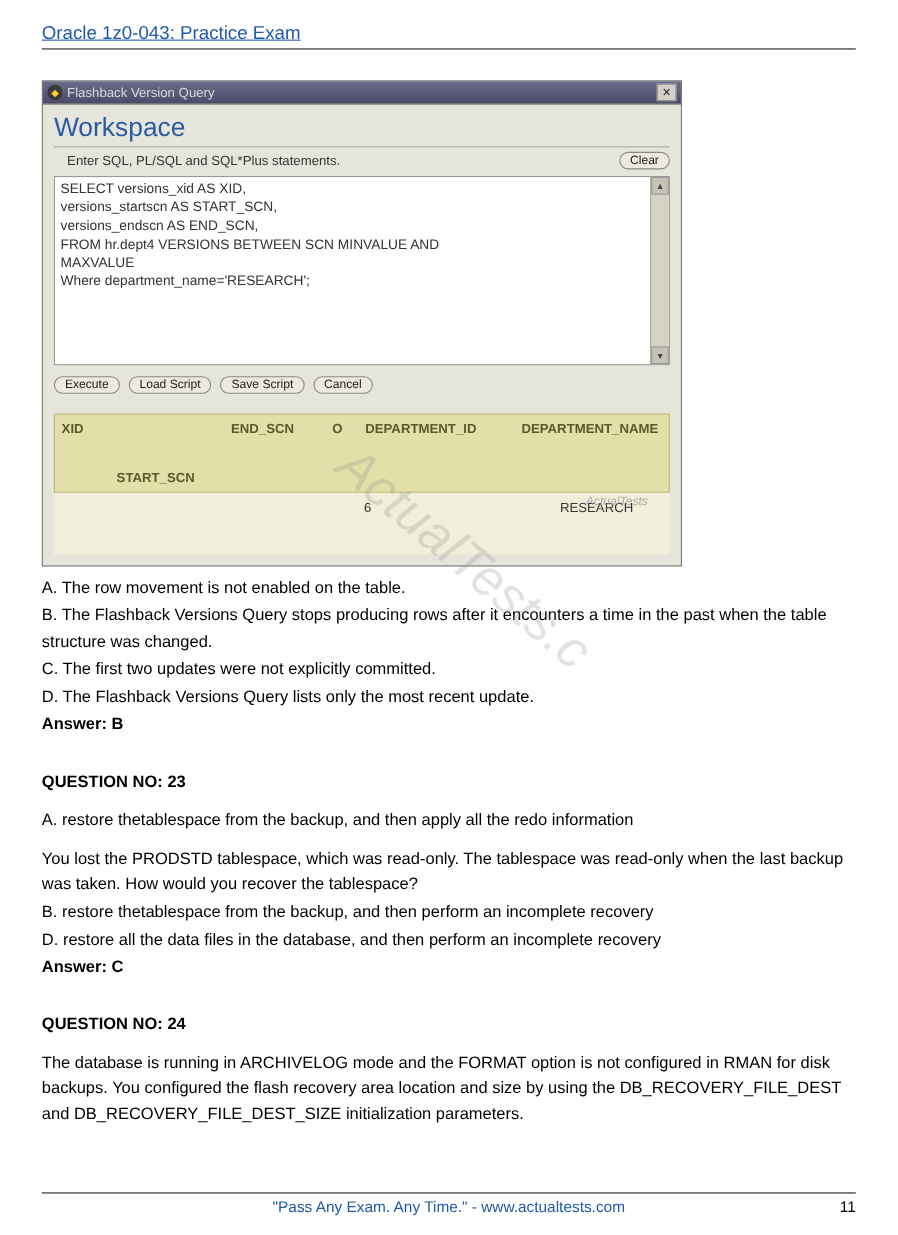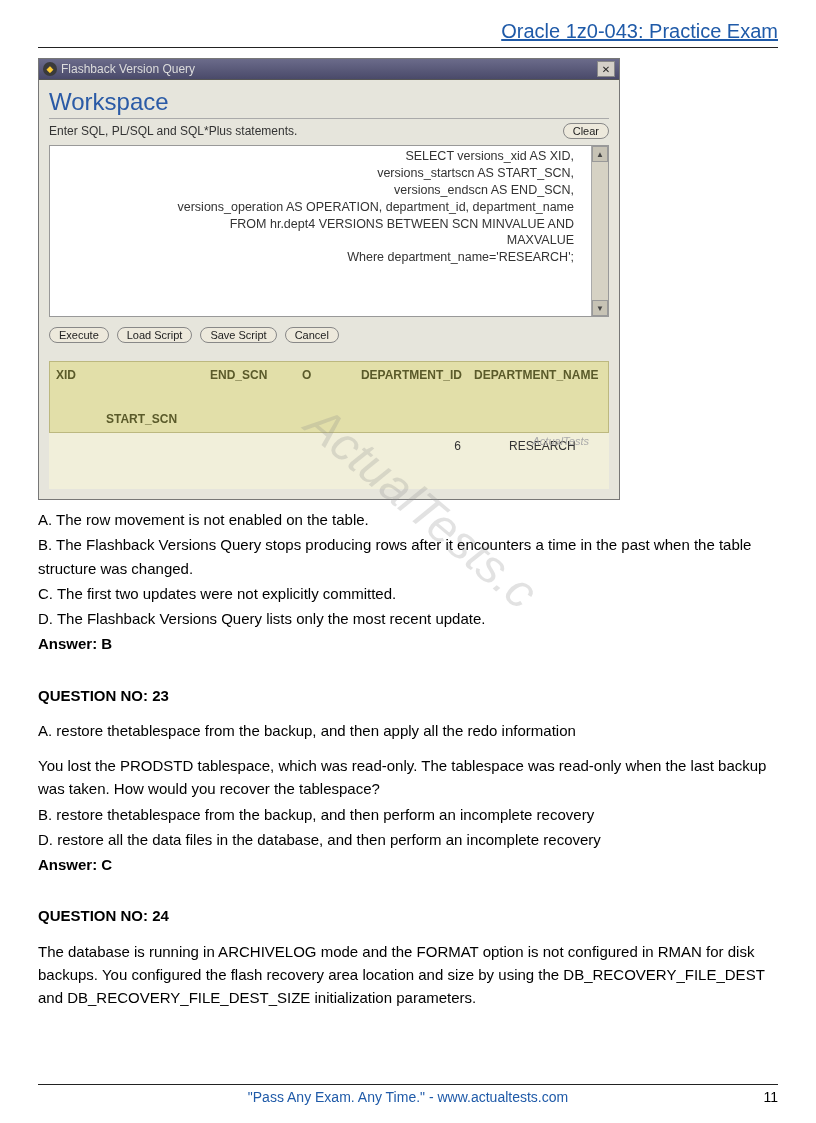--- a/index.html
+++ b/index.html
@@ -11,26 +11,26 @@
     width: 816px;
   }
   .page {
     padding: 20px 38px 20px 38px;
     box-sizing: border-box;
     width: 816px;
     height: 1123px;
     position: relative;
   }
   .header {
-    text-align: right;
+    text-align: left;
     color: #1f5aa8;
-    font-size: 20px;
+    font-size: 17px;
     padding-bottom: 4px;
     border-bottom: 1px solid #222;
-    margin-bottom: 10px;
+    margin-bottom: 28px;
     text-decoration: underline;
   }
   .shot {
     width: 580px;
     border: 1px solid #777;
     background: #e6e5dc;
     font-family: Arial, sans-serif;
   }
   .shot-titlebar {
     background: linear-gradient(#6b6b8a, #4a4a6a);
@@ -59,48 +59,47 @@
   .workspace-title {
     color: #2a5aa6;
     font-size: 24px;
     font-weight: normal;
     margin: 4px 0 2px 0;
     border-bottom: 1px solid #aaa;
     padding-bottom: 2px;
   }
   .ws-row {
     display:flex; justify-content:space-between; align-items:center;
-    font-size: 12px; color:#333; margin: 4px 0 6px 0;
+    font-size: 12px; color:#333; margin: 4px 0 6px 12px;
   }
   .pill-btn {
     border: 1px solid #888;
     background: #ede9dc;
     border-radius: 10px;
     padding: 1px 9px;
     font-size: 11px;
     color: #222;
     display:inline-block;
   }
   .sql-area-wrap {
     position: relative;
     border: 1px solid #999;
     background: #fff;
     height: 170px;
   }
   .sql-area {
     width: calc(100% - 18px);
     height: 100%;
-    padding: 2px 16px;
+    padding: 2px 5px;
     font-family: Arial, sans-serif;
     font-size: 12.5px;
     color: #333;
     line-height: 1.35;
     overflow: hidden;
     box-sizing: border-box;
-    text-align: right;
   }
   .fake-scroll {
     position:absolute; right:0; top:0; bottom:0; width:16px;
     background:#d6d2c4; border-left:1px solid #aaa;
   }
   .fake-scroll .sbtn {
     height:14px; background:#c7c3b5; border:1px solid #999;
     display:flex; align-items:center; justify-content:center;
     font-size:8px; color:#444;
   }
@@ -112,21 +111,21 @@
     display:flex; background:#e2dfa9; border:1px solid #bcb87f;
     font-size: 12px; font-weight:bold; color:#5a5a2a;
   }
   .result-header div, .result-row div {
     padding: 6px 6px;
   }
   .c-xid{width:38px;}
   .c-sscn{width:92px;margin-top:44px;}
   .c-escn{width:80px;}
   .c-o{width:18px;}
-  .c-did{width:130px; text-align:right;}
+  .c-did{width:130px; }
   .c-dname{flex:1; text-align:left;}
   .result-row {
     display:flex; background:#f1efda; font-size:12px; color:#333;
   }
   .result-row .c-dname { position:relative;margin-left:36px;}
   .wm {
     position:absolute; right:20px; top:2px; font-style:italic; color:#aaa; font-size:11px;
   }
   .body-text {
     margin-top: 8px;
@@ -180,21 +179,20 @@
       <div class="workspace-title">Workspace</div>
       <div class="ws-row">
         <span>Enter SQL, PL/SQL and SQL*Plus statements.</span>
         <span class="pill-btn">Clear</span>
       </div>
       <div class="sql-area-wrap">
         <div class="sql-area">
           <div>SELECT versions_xid AS XID,</div>
           <div>versions_startscn AS START_SCN,</div>
           <div>versions_endscn AS END_SCN,</div>
-          <div>versions_operation AS OPERATION, department_id, department_name</div>
           <div>FROM hr.dept4 VERSIONS BETWEEN SCN MINVALUE AND</div>
           <div>MAXVALUE</div>
           <div>Where department_name='RESEARCH';</div>
         </div>
         <div class="fake-scroll">
           <div class="sbtn">▲</div>
           <div class="sbtn bot">▼</div>
         </div>
       </div>
       <div class="btn-row">

